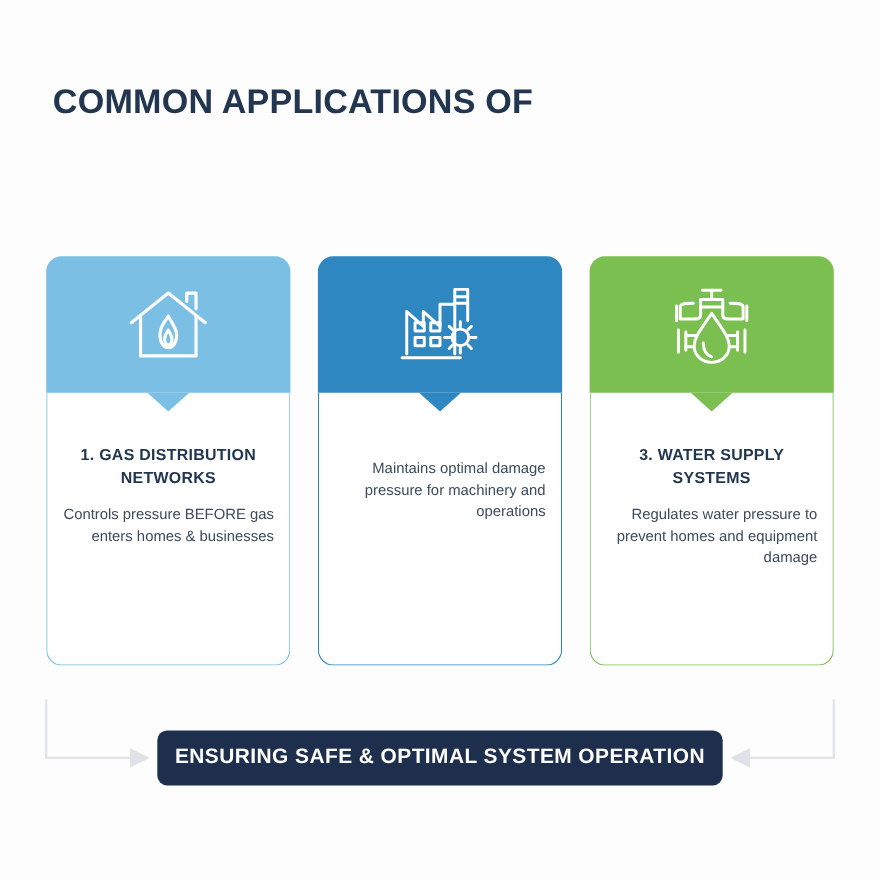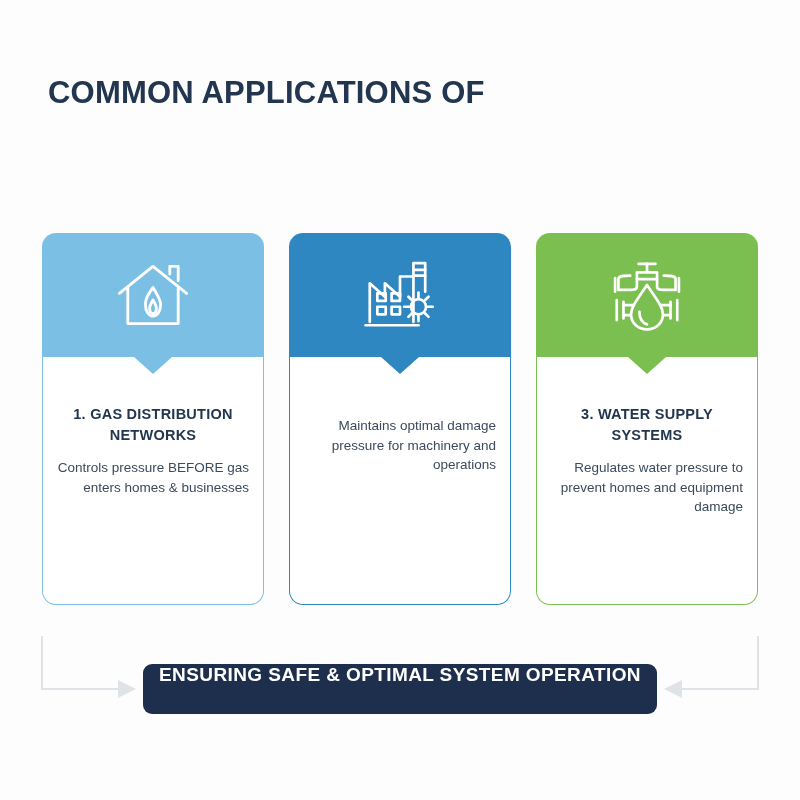--- a/index.html
+++ b/index.html
@@ -124,21 +124,21 @@
   
   .banner {
     position: absolute;
     left: 143px;
     top: 664px;
     width: 514px;
     height: 50px;
     background: #1e2f4d;
     border-radius: 9px;
     display: flex;
-    align-items: flex-start;
+    align-items: center;
     justify-content: center;
   }
   .banner-text {
     color: #ffffff;
     font-size: 19px;
     font-weight: 700;
     letter-spacing: 0.4px;
     text-transform: uppercase;
     white-space: nowrap;
   }

